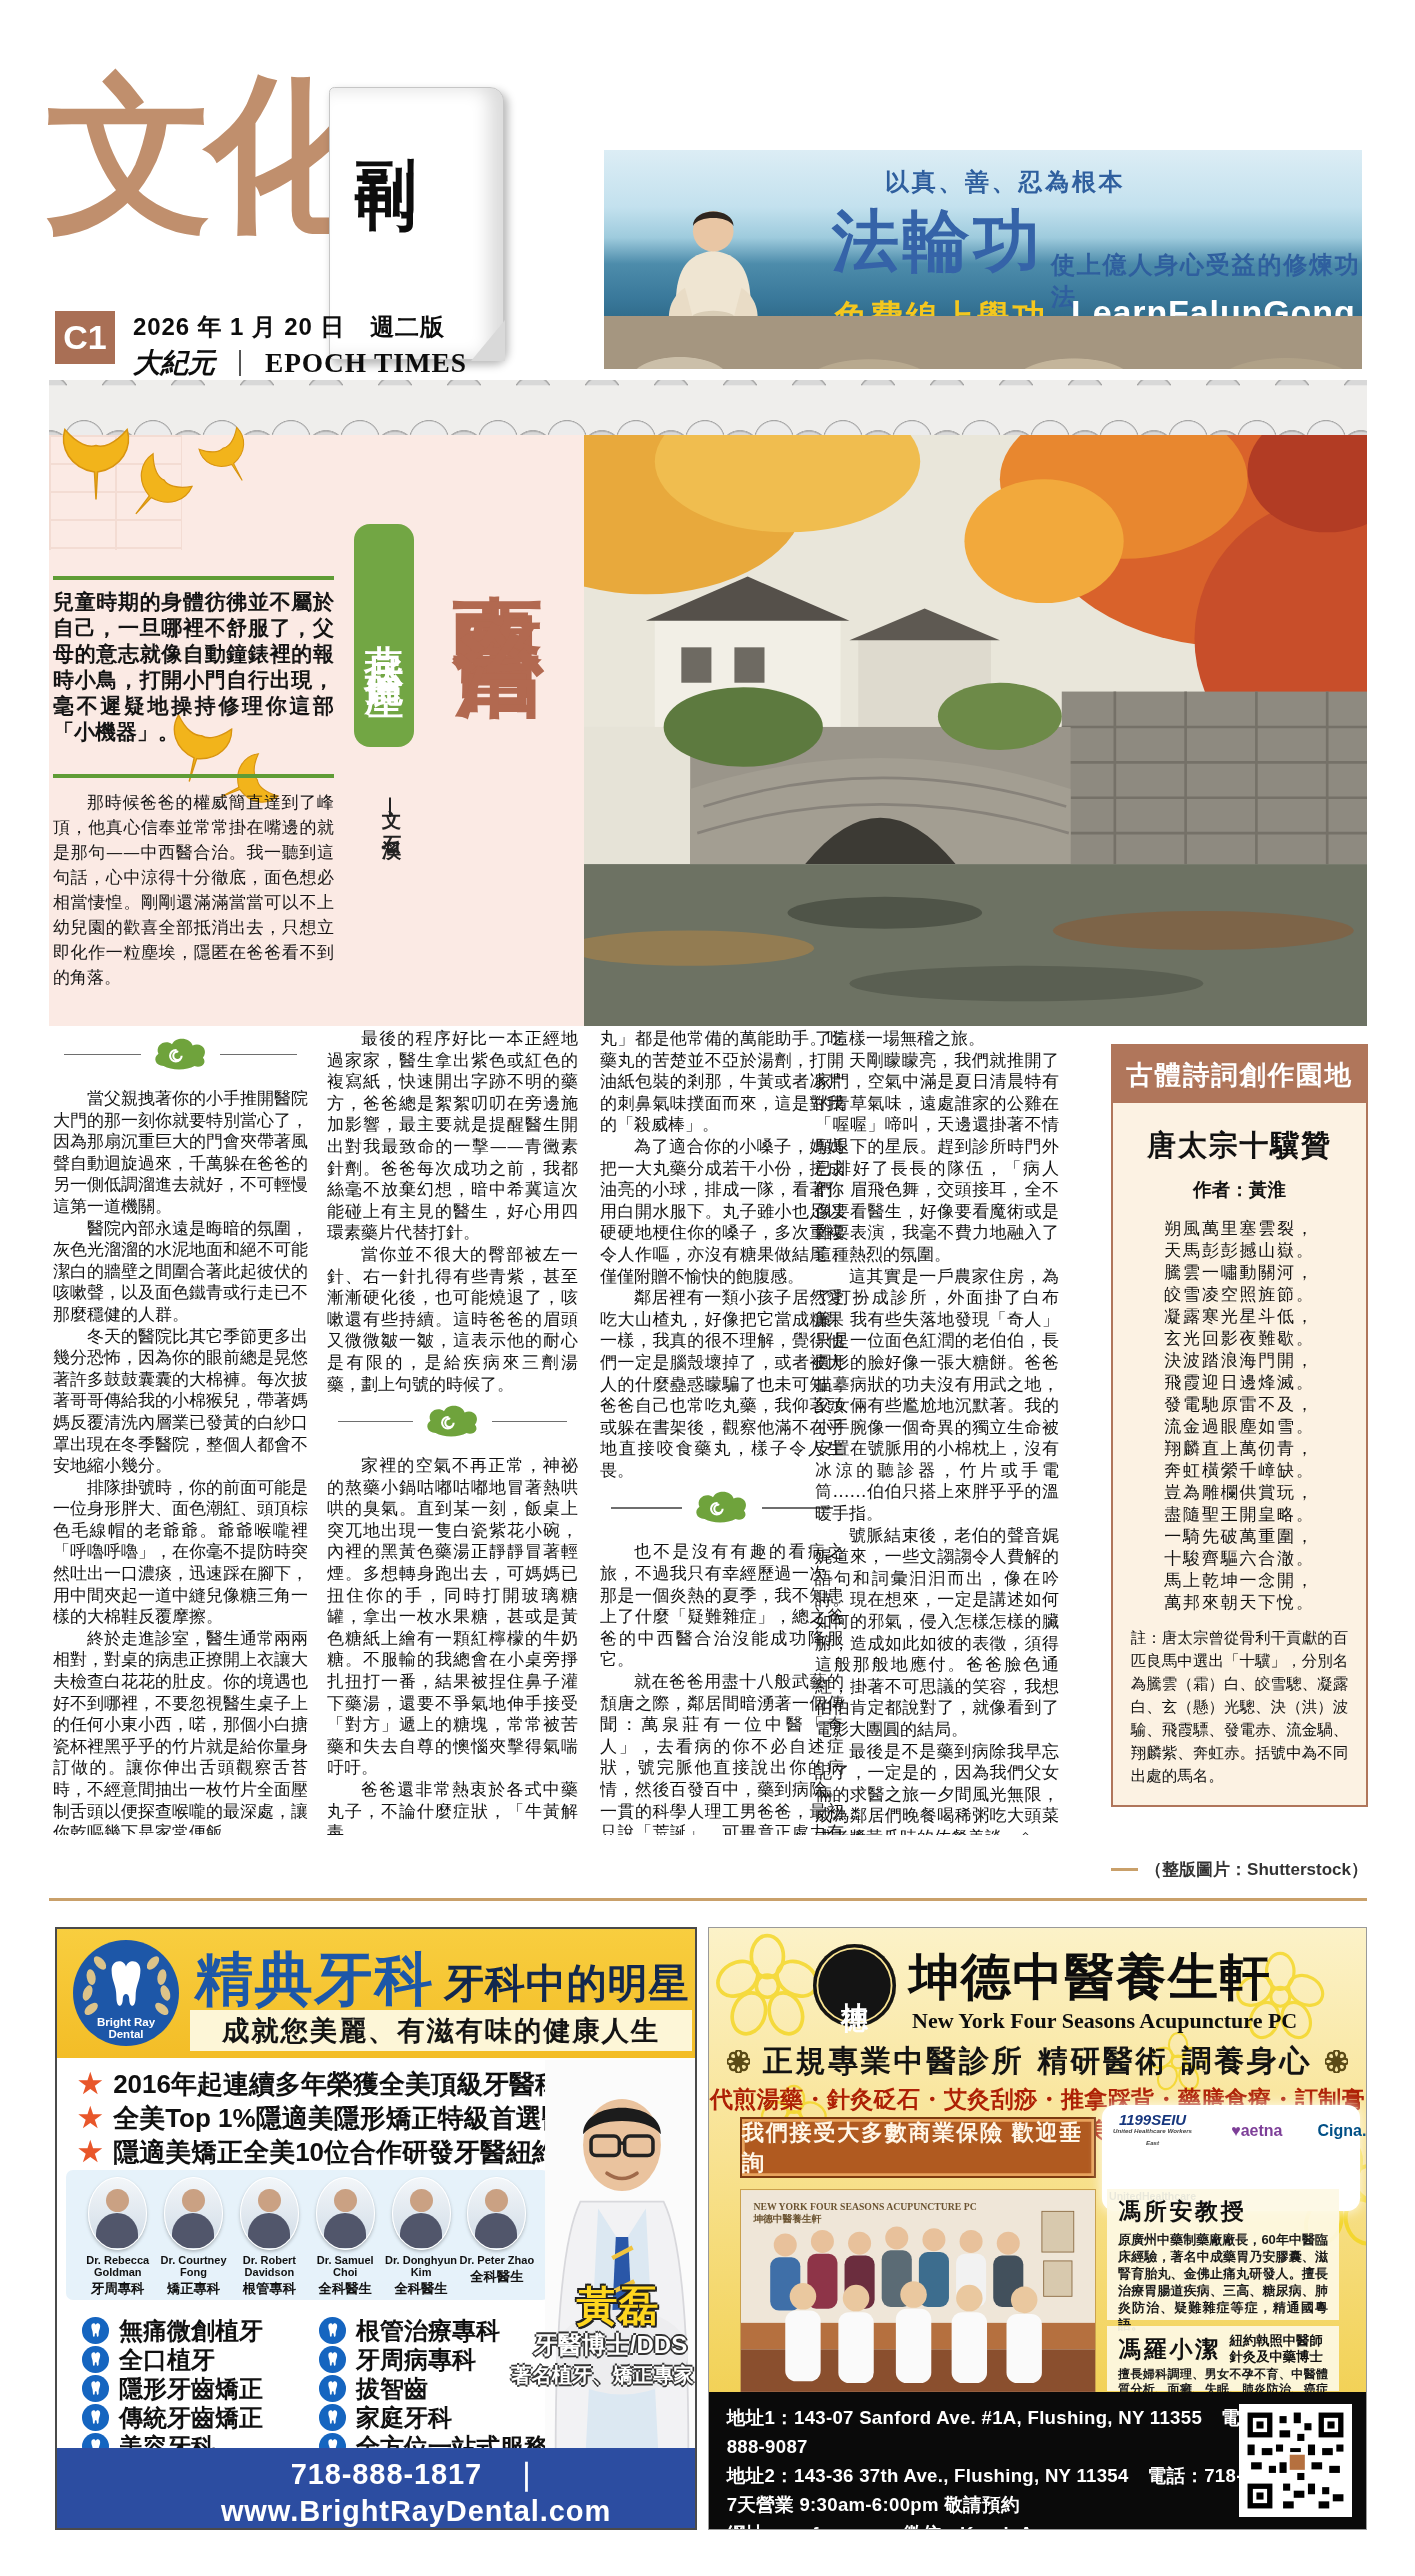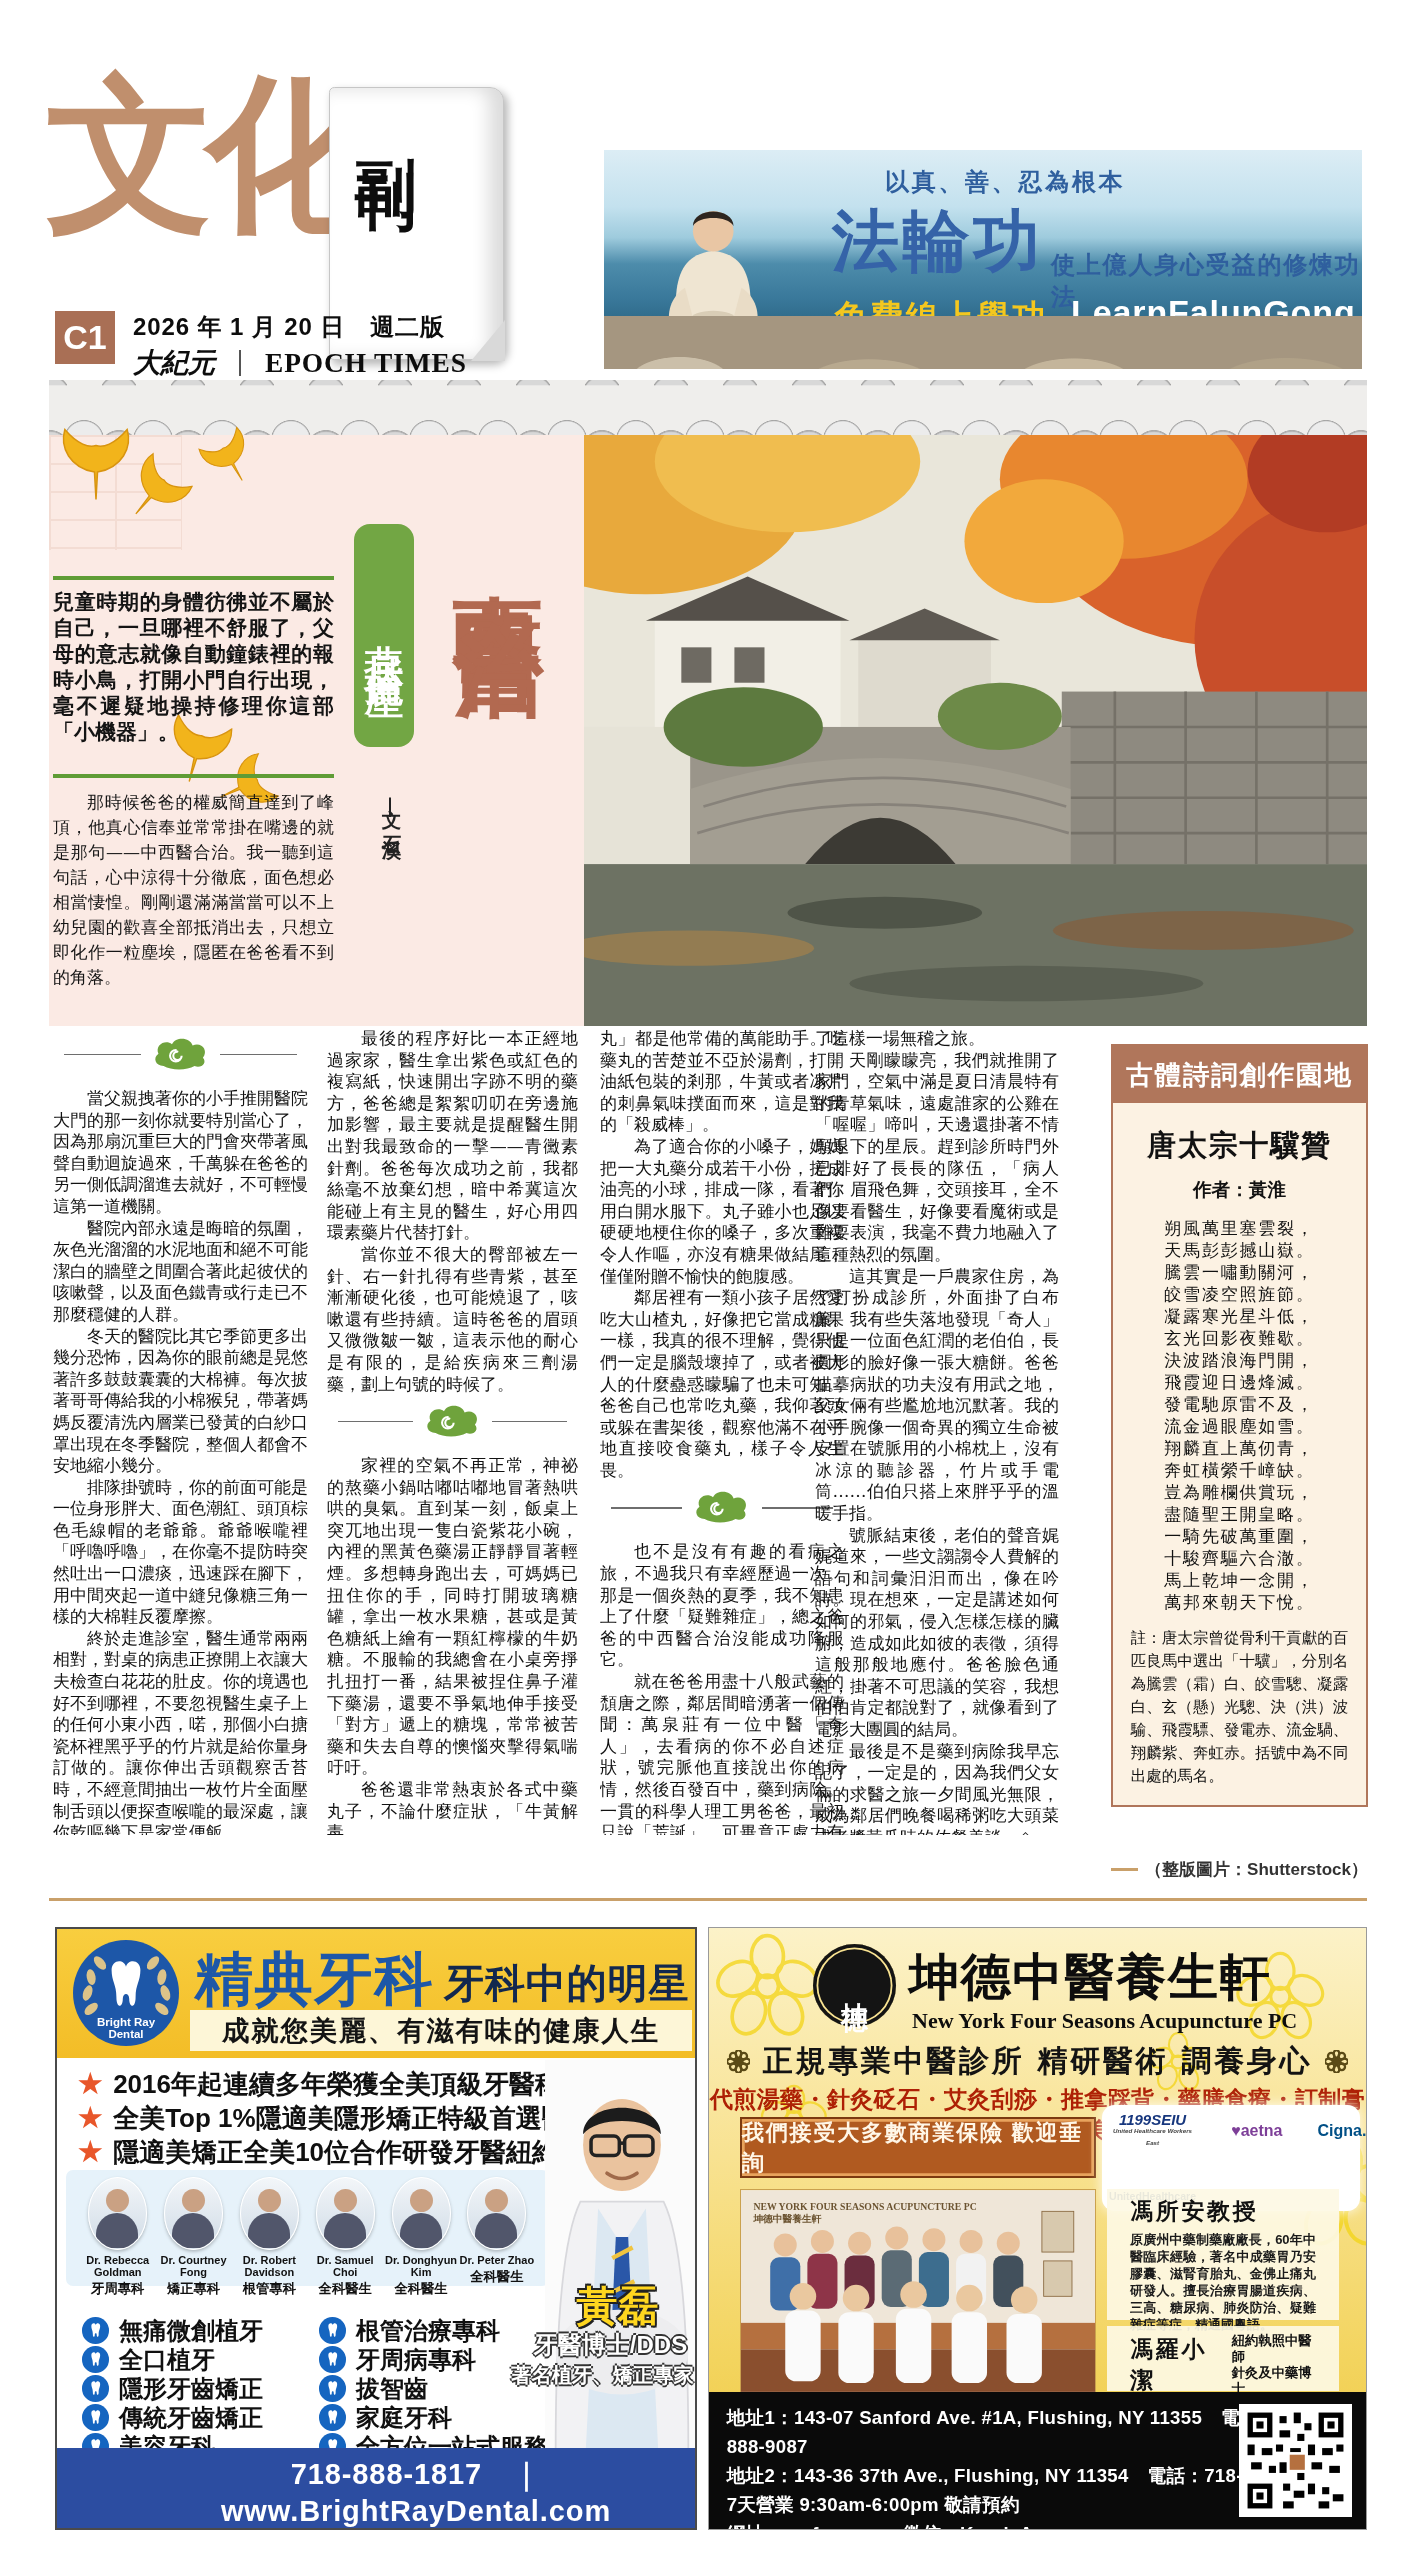--- a/index.html
+++ b/index.html
@@ -88,21 +88,21 @@
   .d-logo{position:absolute;left:16px;top:10.6px;width:106px;height:106px;border-radius:50%;background:#1d57a8;
      display:flex;flex-direction:column;align-items:center;justify-content:flex-end;}
   .d-logo .txt{color:#fff;font-size:11.5px;font-weight:700;line-height:12.4px;text-align:center;margin-bottom:5px;}
   .d-title{position:absolute;left:138px;top:12.4px;font-size:58px;font-weight:900;color:#1d57a8;letter-spacing:1.8px;}
   .d-title2{position:absolute;left:387px;top:26.5px;font-size:40px;font-weight:700;color:#12284e;letter-spacing:0.9px;}
   .d-tag{position:absolute;left:133px;top:81px;width:502px;height:41px;background:#fdf6d7;display:flex;align-items:center;
      justify-content:center;font-size:27.4px;font-weight:900;color:#141414;letter-spacing:1.8px;}
   .d-bullets{position:absolute;left:21px;top:138px;}
   .d-bullets .row{display:flex;align-items:center;height:34px;font-size:26px;font-weight:800;color:#101010;}
   .d-bullets .star{color:#e8562a;font-size:27.4px;margin-right:10.6px;}
-  .d-docs{position:absolute;left:8.8px;top:241px;width:483px;height:116px;background:#e6f2fa;border-radius:7px;
+  .d-docs{position:absolute;left:8.8px;top:241px;width:483px;height:130px;background:#e6f2fa;border-radius:7px;
      display:flex;justify-content:space-around;padding:7px 14px;box-sizing:border-box;}
   .doc{width:78px;text-align:center;}
   .doc .oval{width:57px;height:71px;margin:0 auto;border-radius:50%;background:linear-gradient(#f3f6f9,#cfdbe6);
      border:1.8px solid #fff;box-shadow:0 1.8px 3.5px rgba(0,0,0,.25);overflow:hidden;position:relative;}
   .doc .oval:before{content:"";position:absolute;left:17px;top:10.6px;width:23px;height:23px;border-radius:50%;background:#caa183;}
   .doc .oval:after{content:"";position:absolute;left:7px;top:35px;width:42px;height:35px;border-radius:21px 21px 0 0;background:#51566b;}
   .doc .nm{font-size:11px;font-weight:800;margin-top:3.5px;line-height:12.4px;}
   .doc .tt{font-size:13.3px;font-weight:800;margin-top:1.8px;}
   .d-serv{position:absolute;top:387px;}
   .d-serv .item{display:flex;align-items:center;height:29px;font-size:24px;font-weight:900;color:#101010;}
@@ -131,21 +131,21 @@
   .a-serv{position:absolute;left:0;top:156px;width:100%;text-align:center;font-size:23px;font-weight:900;color:#ae2005;letter-spacing:0.4px;}
   .a-insbox{position:absolute;left:31px;top:189px;width:352px;height:57px;background:#b05a20;border:2.7px solid #7c3a10;
      box-shadow:inset 0 0 0 2.7px #e8a35c;display:flex;align-items:center;justify-content:center;
      font-size:22px;font-weight:900;color:#fff7e8;letter-spacing:1.8px;}
   .a-inspanel{position:absolute;left:393px;top:177px;width:258px;height:106px;background:#fff;border-radius:12.4px;
      box-shadow:0 0 12.4px rgba(255,255,255,.9);display:grid;grid-template-columns:1fr 1fr 1fr 1fr 1fr;align-items:center;
      justify-items:center;padding:5.3px 7px;box-sizing:border-box;gap:35px;}
   .ins{font-weight:900;text-align:center;line-height:11.5px;}
   .ins .sub{display:block;font-size:6.2px;color:#444;font-weight:700;}
   .a-photo{position:absolute;left:31px;top:261px;width:354px;height:202px;overflow:hidden;border:0.9px solid #caa14e;}
-  .a-bio{position:absolute;left:398px;width:232px;background:rgba(253,248,228,.92);padding:7px 23px;box-sizing:border-box;}
+  .a-bio{position:absolute;left:398px;width:232px;background:rgba(253,248,228,.92);padding:7px 11px;box-sizing:border-box;}
   .a-bio .nm{font-family:"DejaVu Serif",serif;font-size:23px;font-weight:900;letter-spacing:2.7px;}
   .a-bio .cred{font-family:"DejaVu Serif",serif;font-size:13.3px;font-weight:900;line-height:16px;}
   .a-bio .tx{font-size:13px;font-weight:700;line-height:17px;text-align:justify;margin-top:4.4px;color:#1a1a1a;}
   .a-bar{position:absolute;left:0;bottom:0;width:100%;height:137px;background:#0a0a0a;color:#fff;padding:10.6px 17.7px;box-sizing:border-box;}
   .a-bar div{font-size:18.6px;font-weight:800;line-height:29px;letter-spacing:0.3px;}
   .a-qr{position:absolute;right:14px;top:11.5px;width:113px;height:113px;background:#fff;padding:5.3px;box-sizing:border-box;}
 
   .leaf{position:absolute;}
   .flowers{position:absolute;left:0;top:0;width:100%;height:100%;opacity:.75;pointer-events:none;}
 </style>

